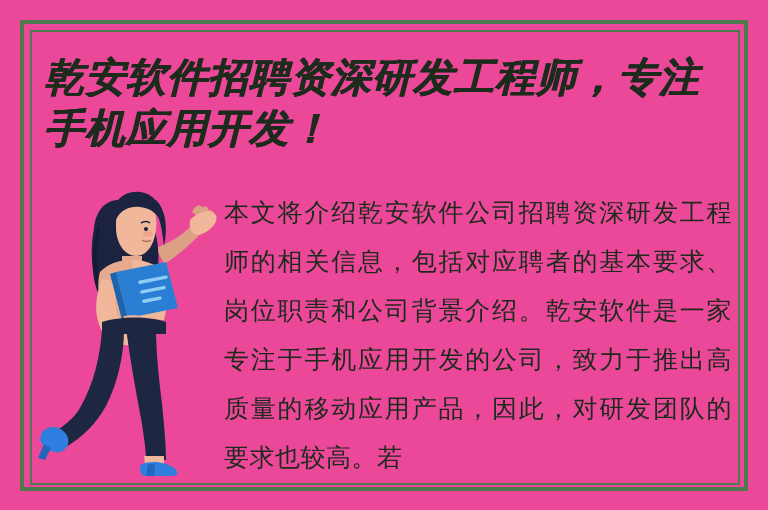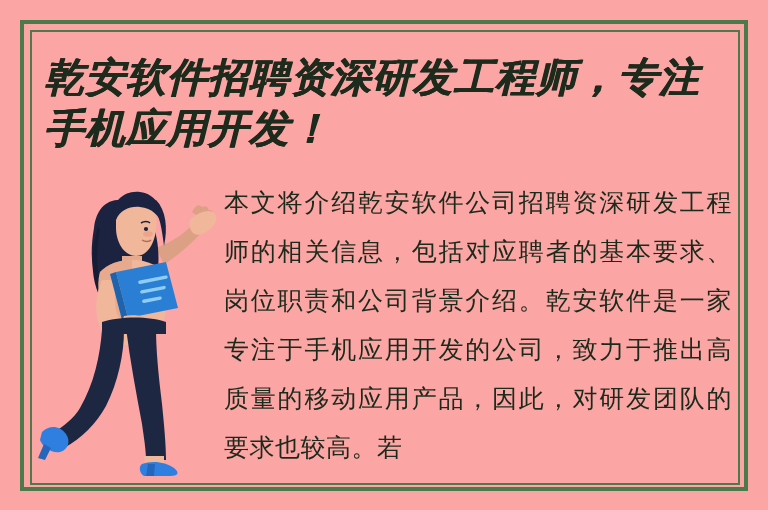--- a/index.html
+++ b/index.html
@@ -10,21 +10,21 @@
     width: 768px;
     height: 510px;
     overflow: hidden;
     font-family: "Liberation Sans", sans-serif;
   }
 
   #poster {
     position: relative;
     width: 768px;
     height: 510px;
-    background: #fca5a5;
+    background: #ec4899;
     overflow: hidden;
   }
 
   
   .frame-outer {
     position: absolute;
     left: 20px;
     top: 20px;
     width: 728px;
     height: 471px;
@@ -67,21 +67,21 @@
     top: 176px;
     width: 186px;
     height: 300px;
   }
   .illustration svg { display: block; width: 100%; height: 100%; }
 
   
   .body-copy {
     position: absolute;
     left: 224px;
-    top: 178px;
+    top: 188px;
     width: 508px;
     height: 300px;
     color: #1b2a1b;
     font-family: "Liberation Serif", "DejaVu Serif", serif;
     font-size: 25px;
     line-height: 49px;
     letter-spacing: 0.5px;
     text-align: justify;
     text-justify: inter-character;
     overflow: hidden;

